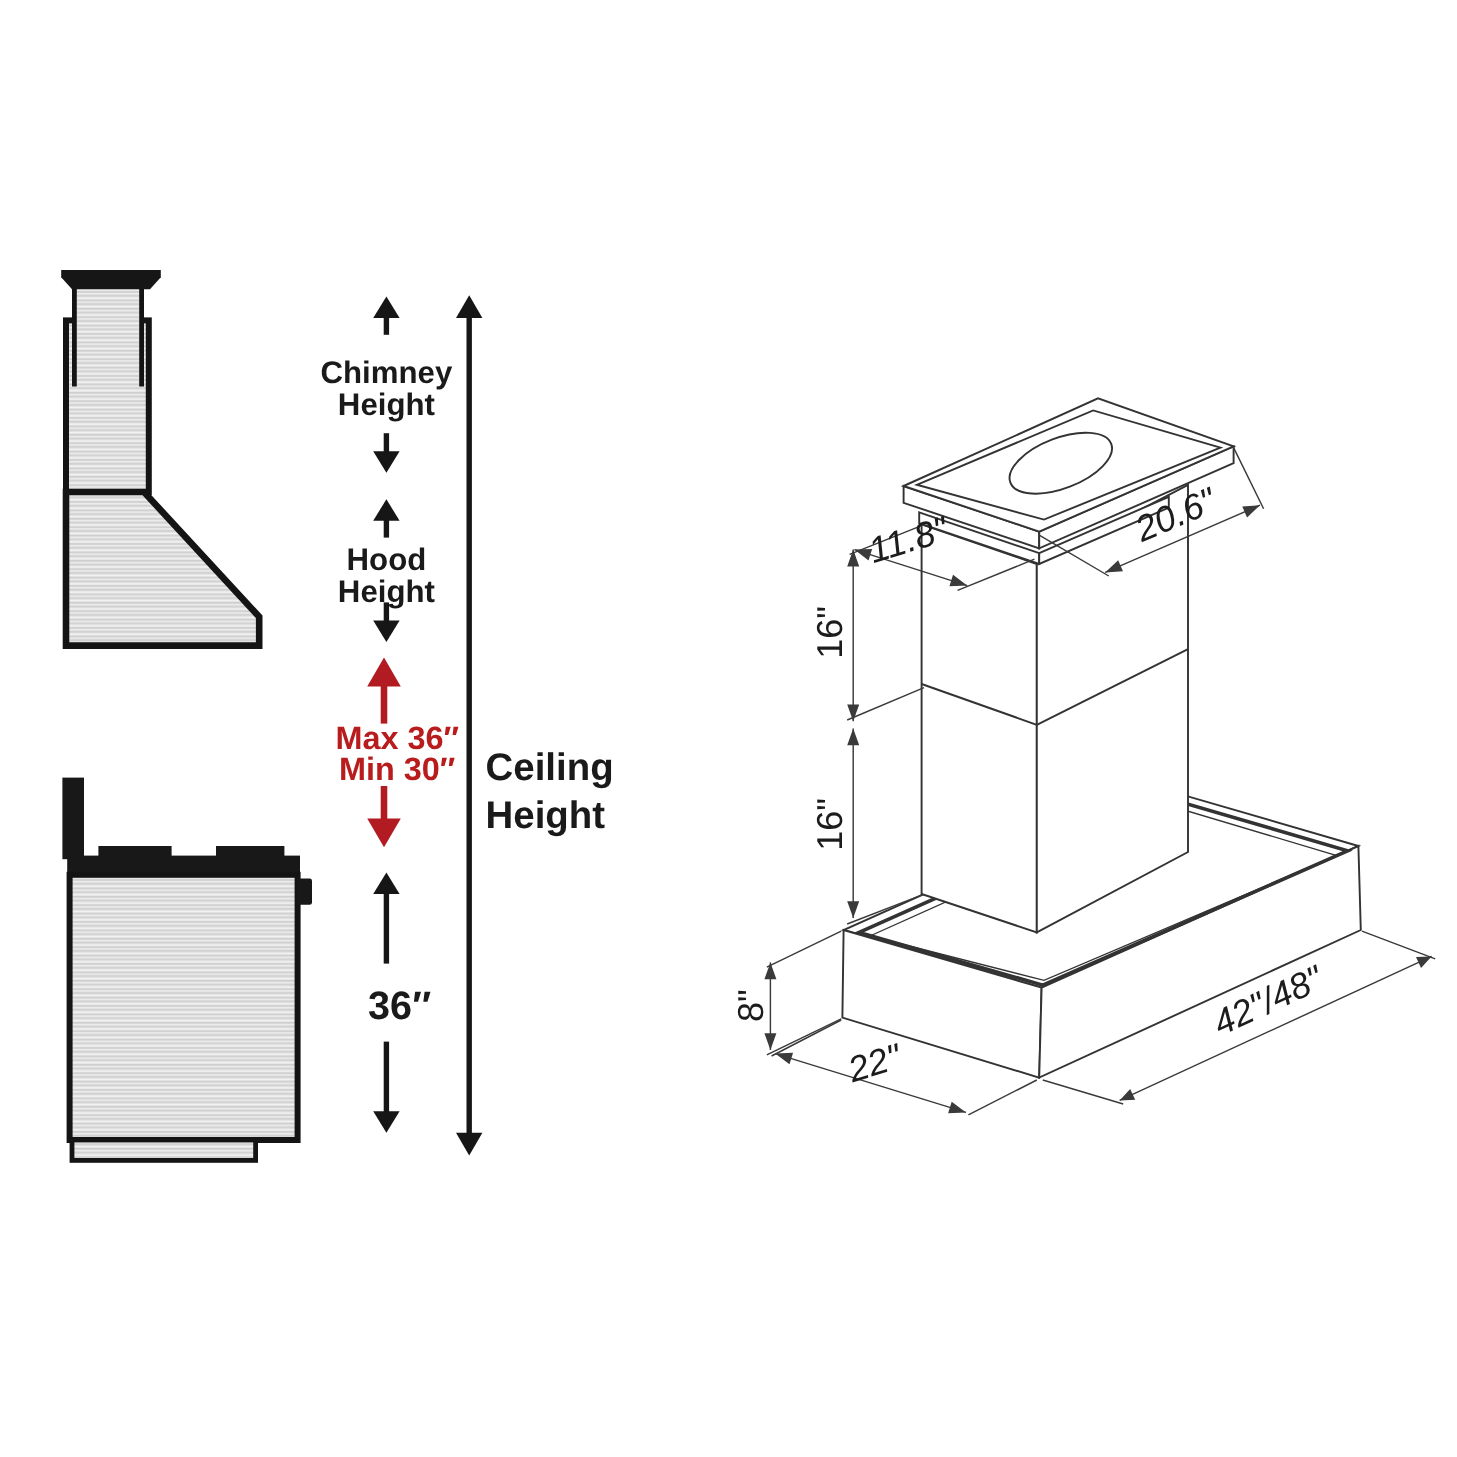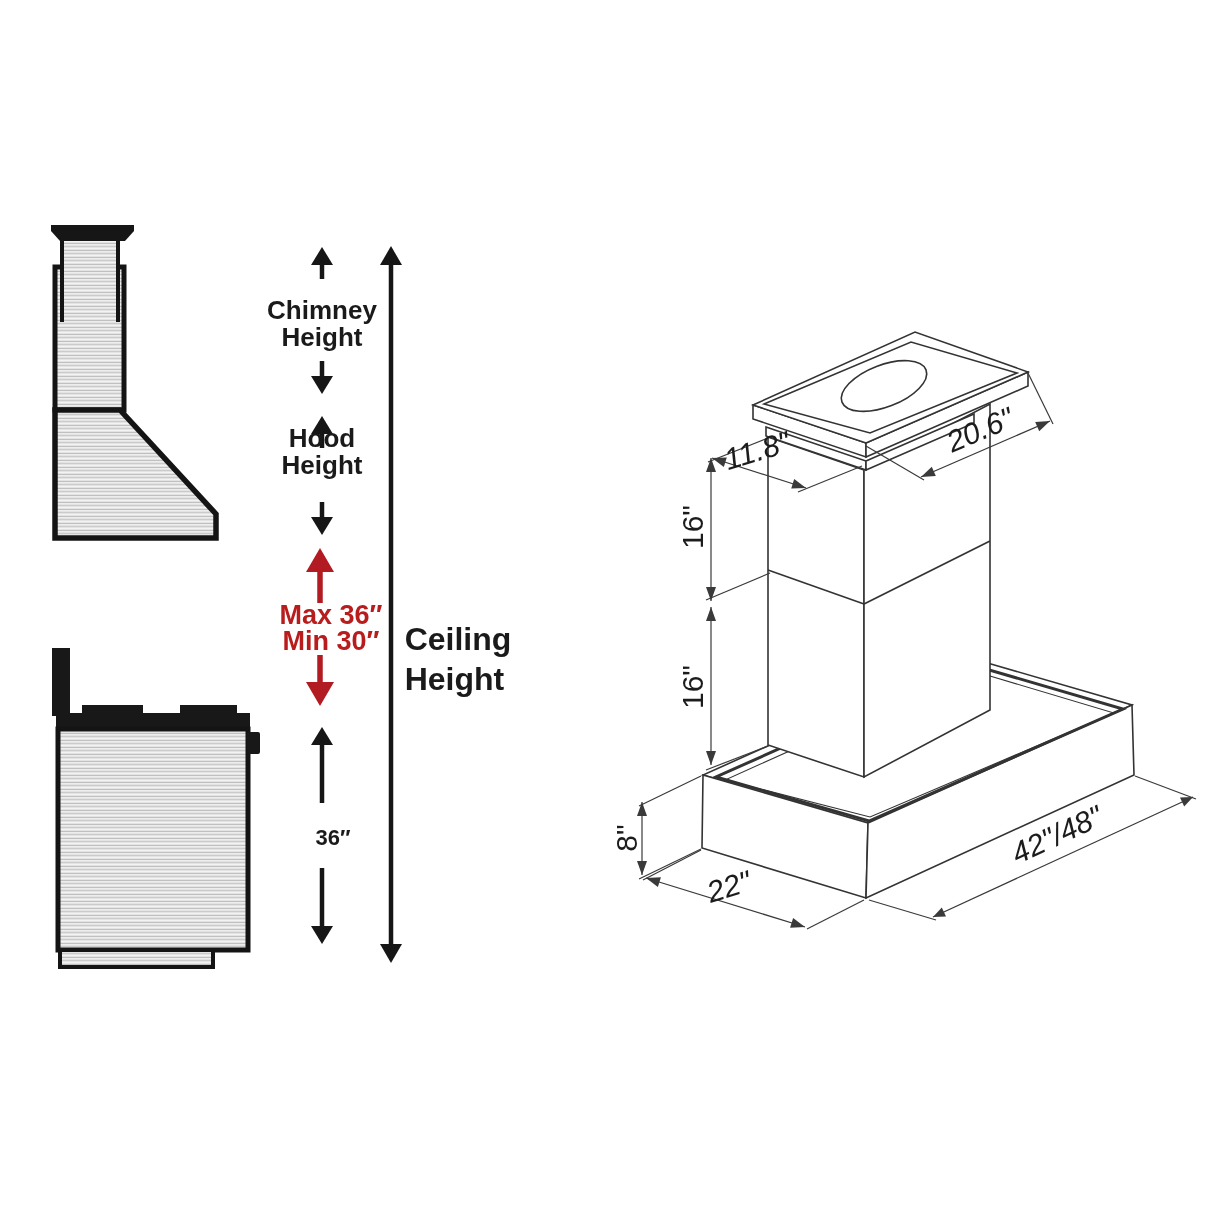--- a/index.html
+++ b/index.html
@@ -4,21 +4,21 @@
 <style>
   html,body{margin:0;padding:0;background:#fff;}
   #page{position:relative;width:1214px;height:1214px;background:#ffffff;overflow:hidden;
         font-family:"Liberation Sans",sans-serif;}
   #artwork{position:absolute;left:0;top:0;width:1214px;height:1214px;}
   .lbl{position:absolute;transform:translate(-50%,-50%);text-align:center;white-space:nowrap;
        color:#1a1a1a;font-weight:700;}
   .lbl-small{font-size:26px;line-height:27px;letter-spacing:0px;}
   .lbl-red{font-size:27px;line-height:26px;color:#b91c1c;}
   .lbl-ceiling{font-size:32px;line-height:40px;text-align:left;}
-  .lbl-36{font-size:22px;}
+  .lbl-36{font-size:33px;}
   .dim{position:absolute;font-size:30px;font-weight:400;color:#1c1c1c;white-space:nowrap;}
   .dim.it{font-style:italic;}
 </style>
 </head>
 <body>
 
 <div id="page">
 
   <svg id="artwork" viewBox="0 0 1214 1214" xmlns="http://www.w3.org/2000/svg">
     <defs>
@@ -141,21 +141,21 @@
       <path d="M1193,797 L1184.2,806.6 L1180,797.5 Z" stroke="none"></path>
       <line x1="869" y1="900" x2="936" y2="920"></line>
       <line x1="1135" y1="776" x2="1196" y2="799"></line>
     </g>
   </svg>
 
   <div class="lbl lbl-small" style="left:322px;top:324px;">
     <div>Chimney</div>
     <div>Height</div>
   </div>
-  <div class="lbl lbl-small" style="left:322px;top:452px;">
+  <div class="lbl lbl-small" style="left:322px;top:480px;">
     <div>Hood</div>
     <div>Height</div>
   </div>
   <div class="lbl lbl-red" style="left:331px;top:628px;">
     <div>Max 36″</div>
     <div>Min 30″</div>
   </div>
   <div class="lbl lbl-36" style="left:333px;top:838px;">36″</div>
   <div class="lbl lbl-ceiling" style="left:458px;top:659px;">
     <div>Ceiling</div>

